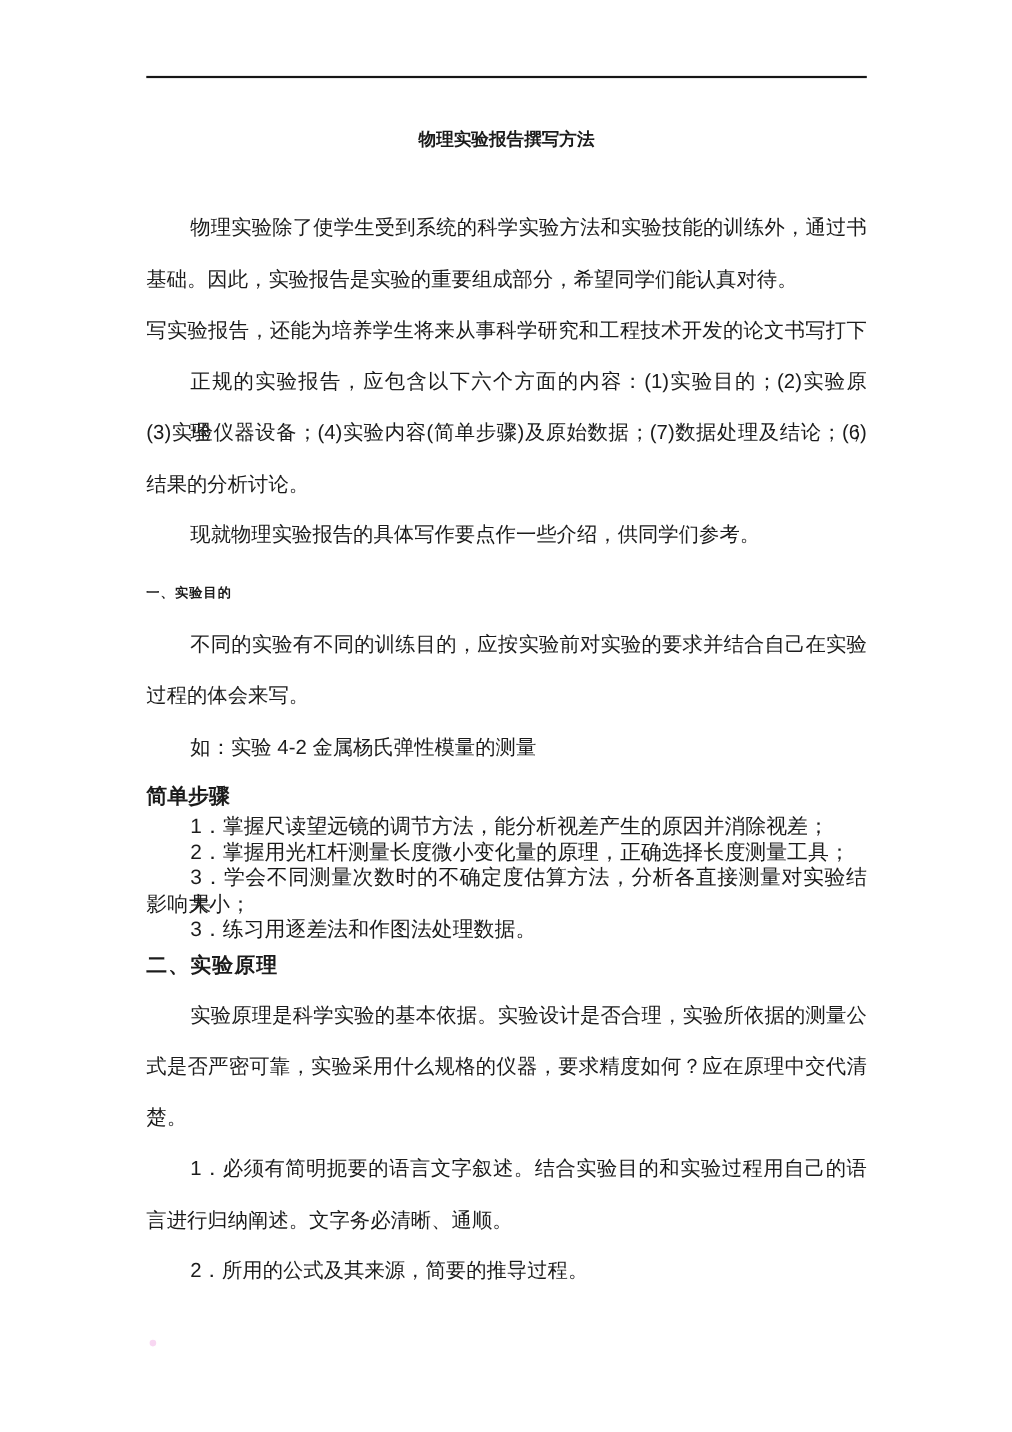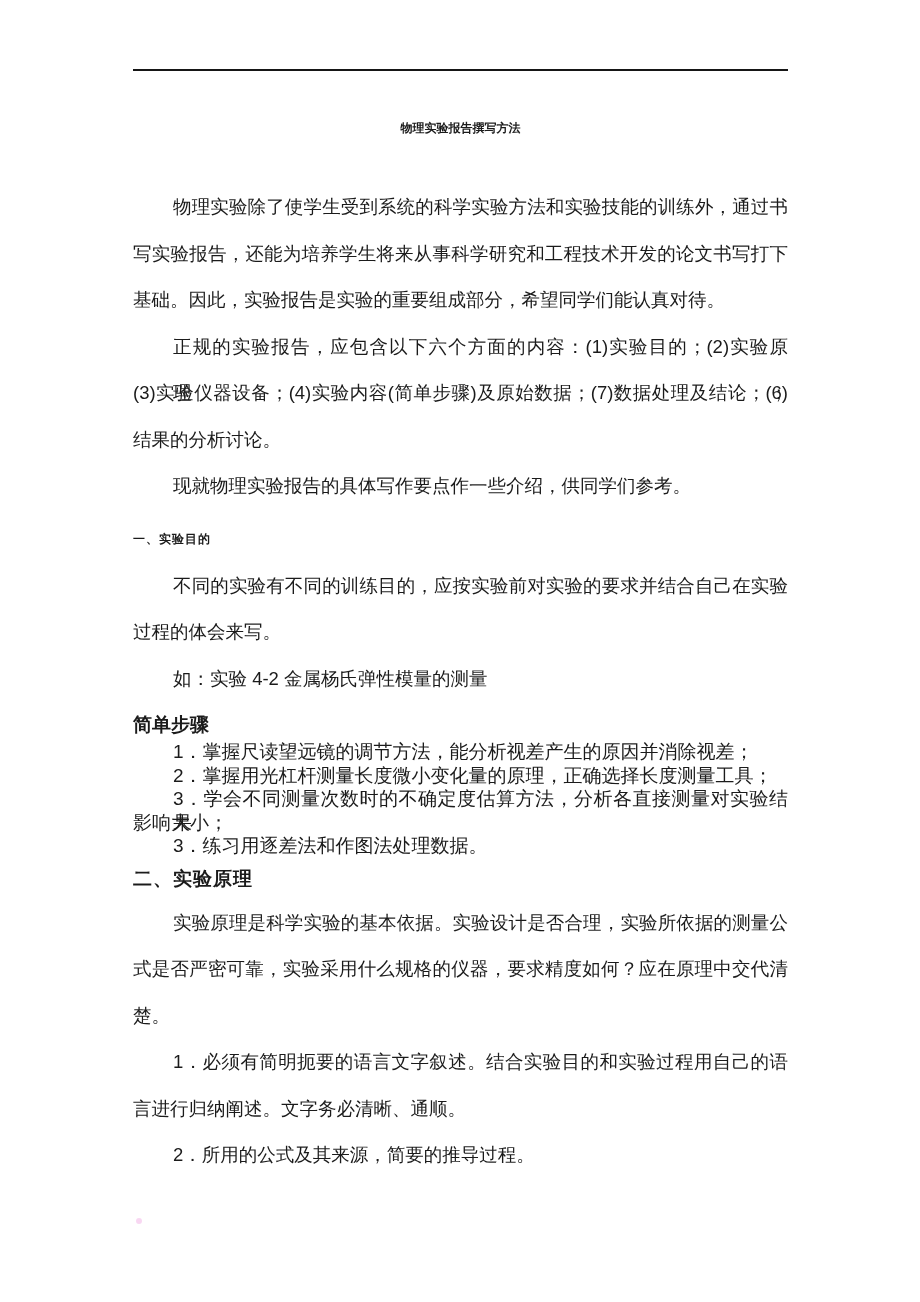--- a/index.html
+++ b/index.html
@@ -17,21 +17,21 @@
     width:655px; height:0;
     border-top:2px solid #161616;
   }
   .doc-title {
     position:absolute;
     left:133px; top:105px;
     width:655px;
     margin:0;
     text-align:center;
     font-family:"Liberation Serif", serif;
-    font-size:12px;
+    font-size:16px;
     font-weight:bold;
     line-height:46px;
   }
   .doc-body {
     position:absolute;
     left:133px; top:184px;
     width:655px;
   }
   .block { margin:0; }
   .line {
@@ -93,22 +93,22 @@
 </style>
 </head>
 <body>
 
 <div class="page">
   <div class="header-rule"></div>
   <h1 class="doc-title">物理实验报告撰写方法</h1>
   <div class="doc-body">
       <div class="block para">
         <div class="line indent fill">物理实验除了使学生受到系统的科学实验方法和实验技能的训练外，通过书</div>
+        <div class="line">基础。因此，实验报告是实验的重要组成部分，希望同学们能认真对待。</div>
         <div class="line fill">写实验报告，还能为培养学生将来从事科学研究和工程技术开发的论文书写打下</div>
-        <div class="line">基础。因此，实验报告是实验的重要组成部分，希望同学们能认真对待。</div>
       </div>
       <div class="block para">
         <div class="line indent fill">正规的实验报告，应包含以下六个方面的内容：(1)实验目的；(2)实验原理；</div>
         <div class="line fill">(3)实验仪器设备；(4)实验内容(简单步骤)及原始数据；(7)数据处理及结论；(6)</div>
         <div class="line">结果的分析讨论。</div>
       </div>
       <div class="block para">
         <div class="line indent">现就物理实验报告的具体写作要点作一些介绍，供同学们参考。</div>
       </div>
       <div class="block heading">

